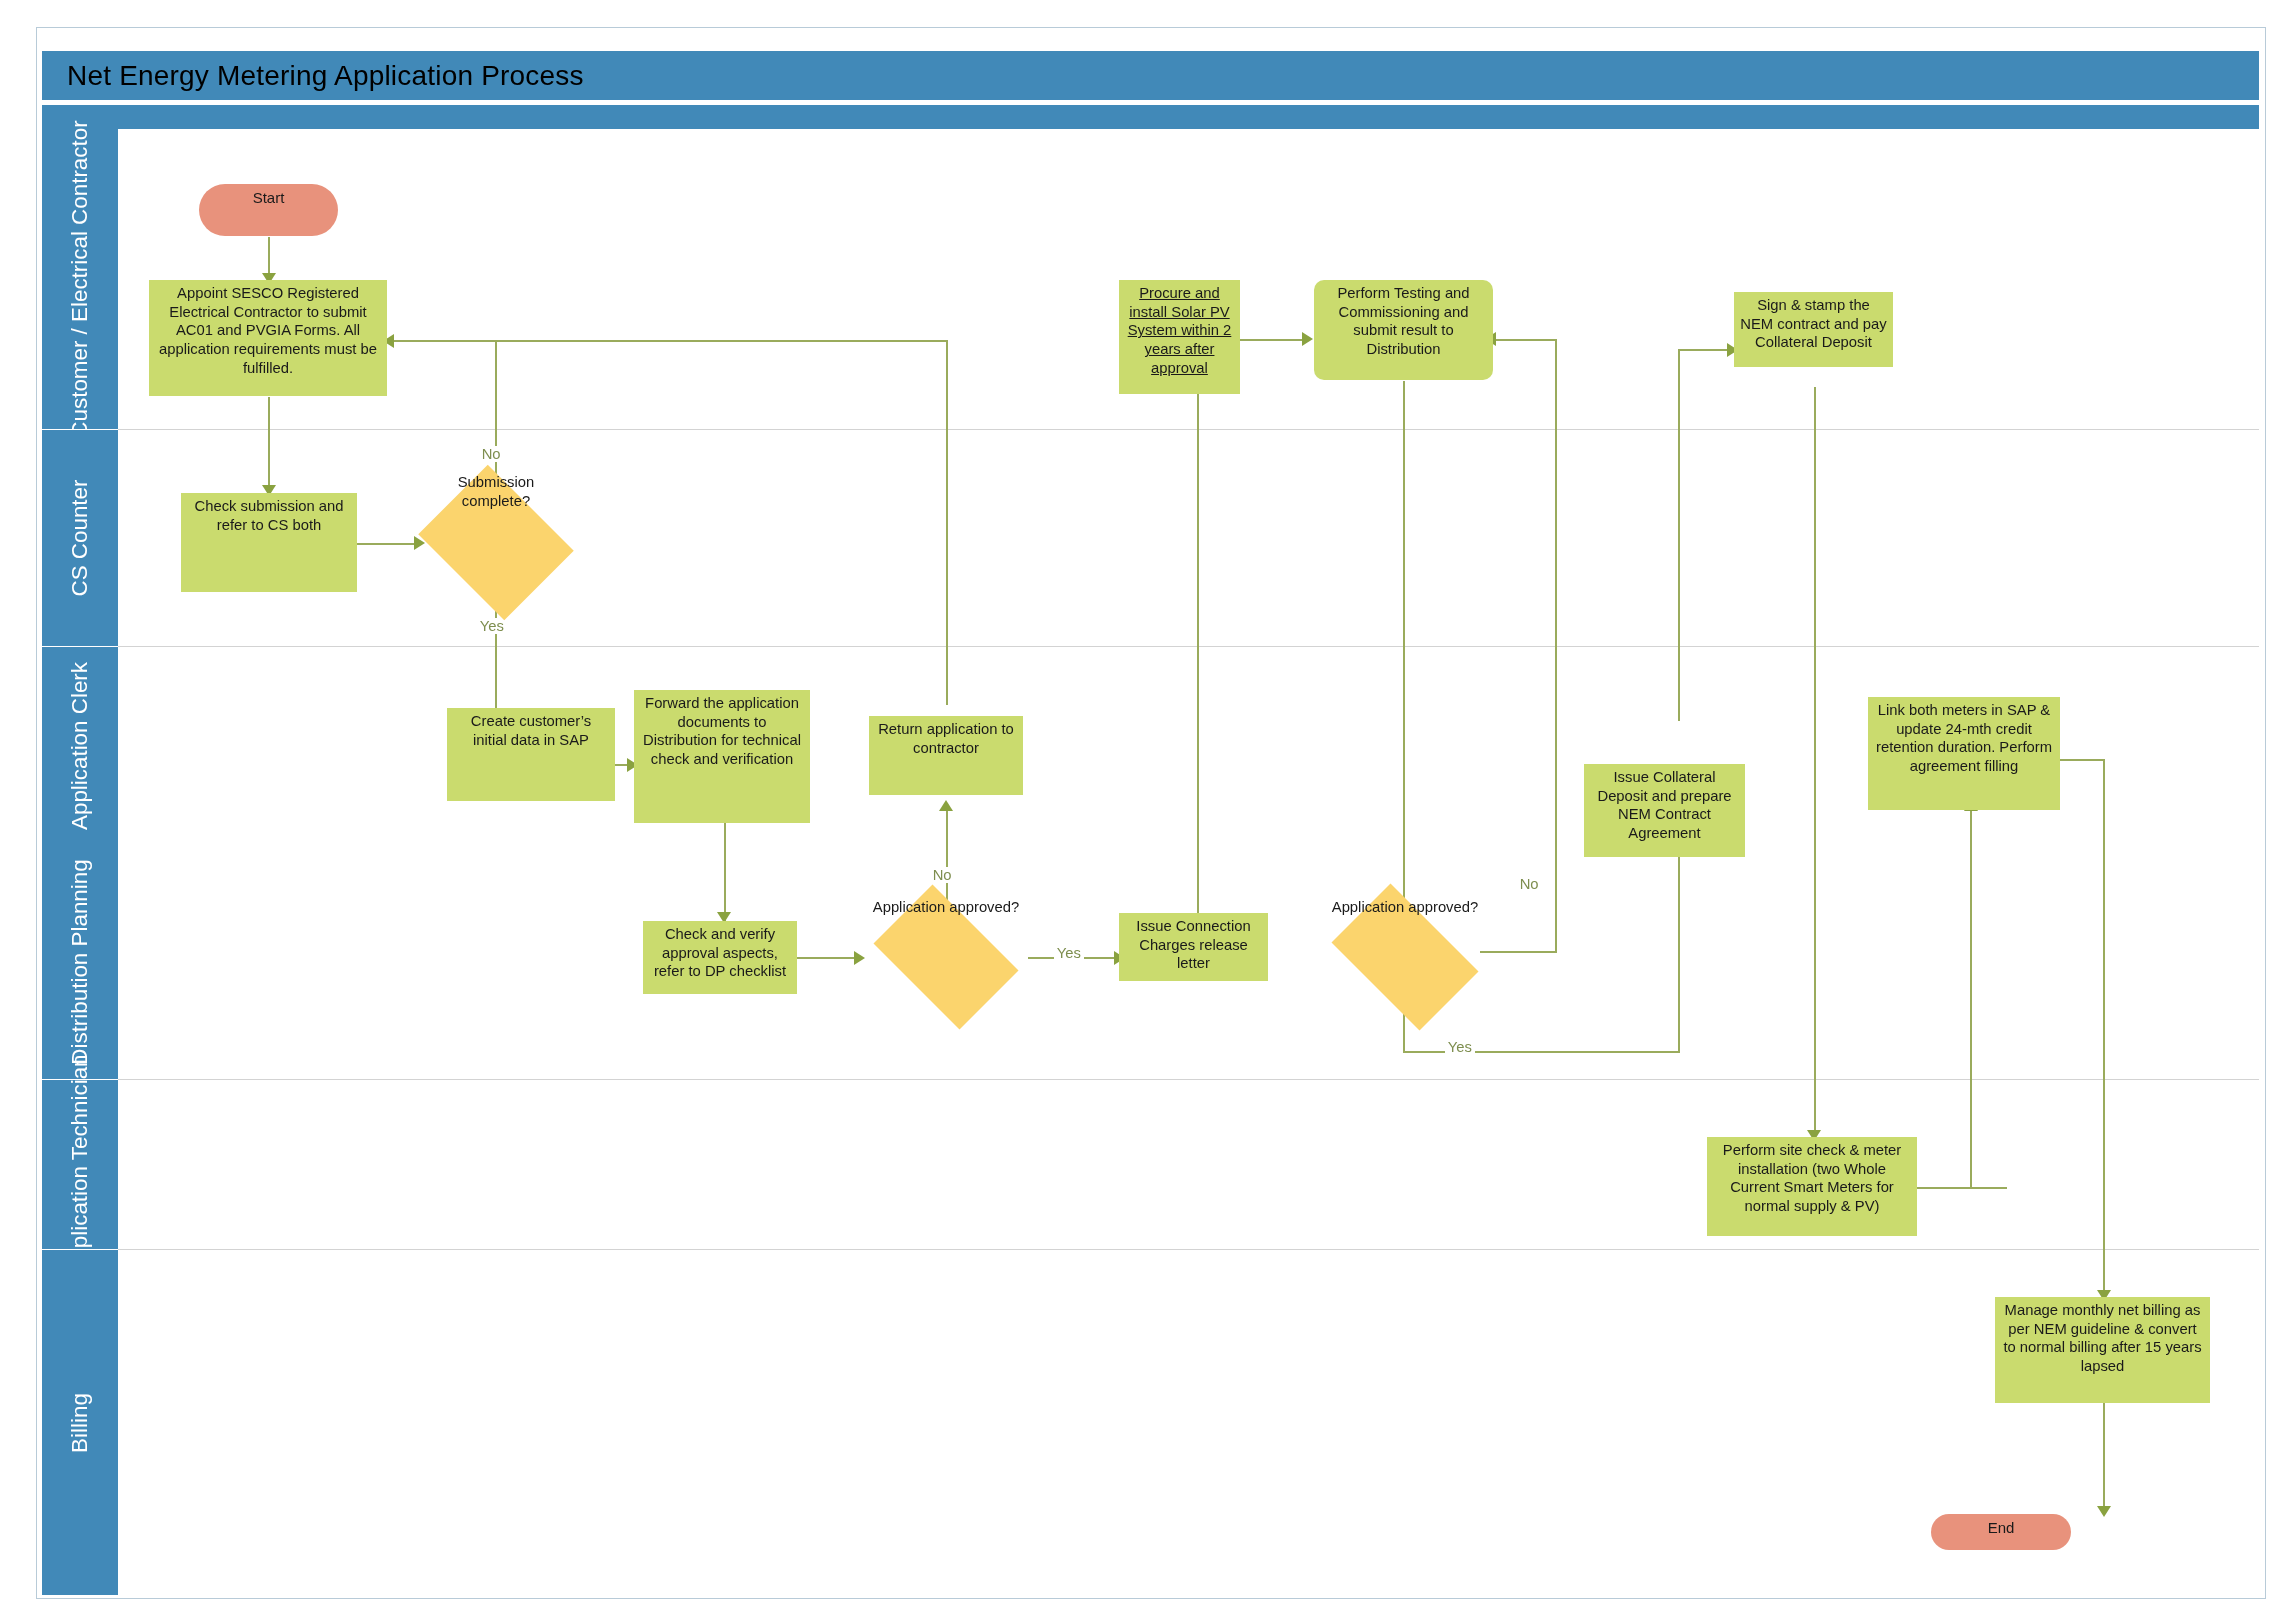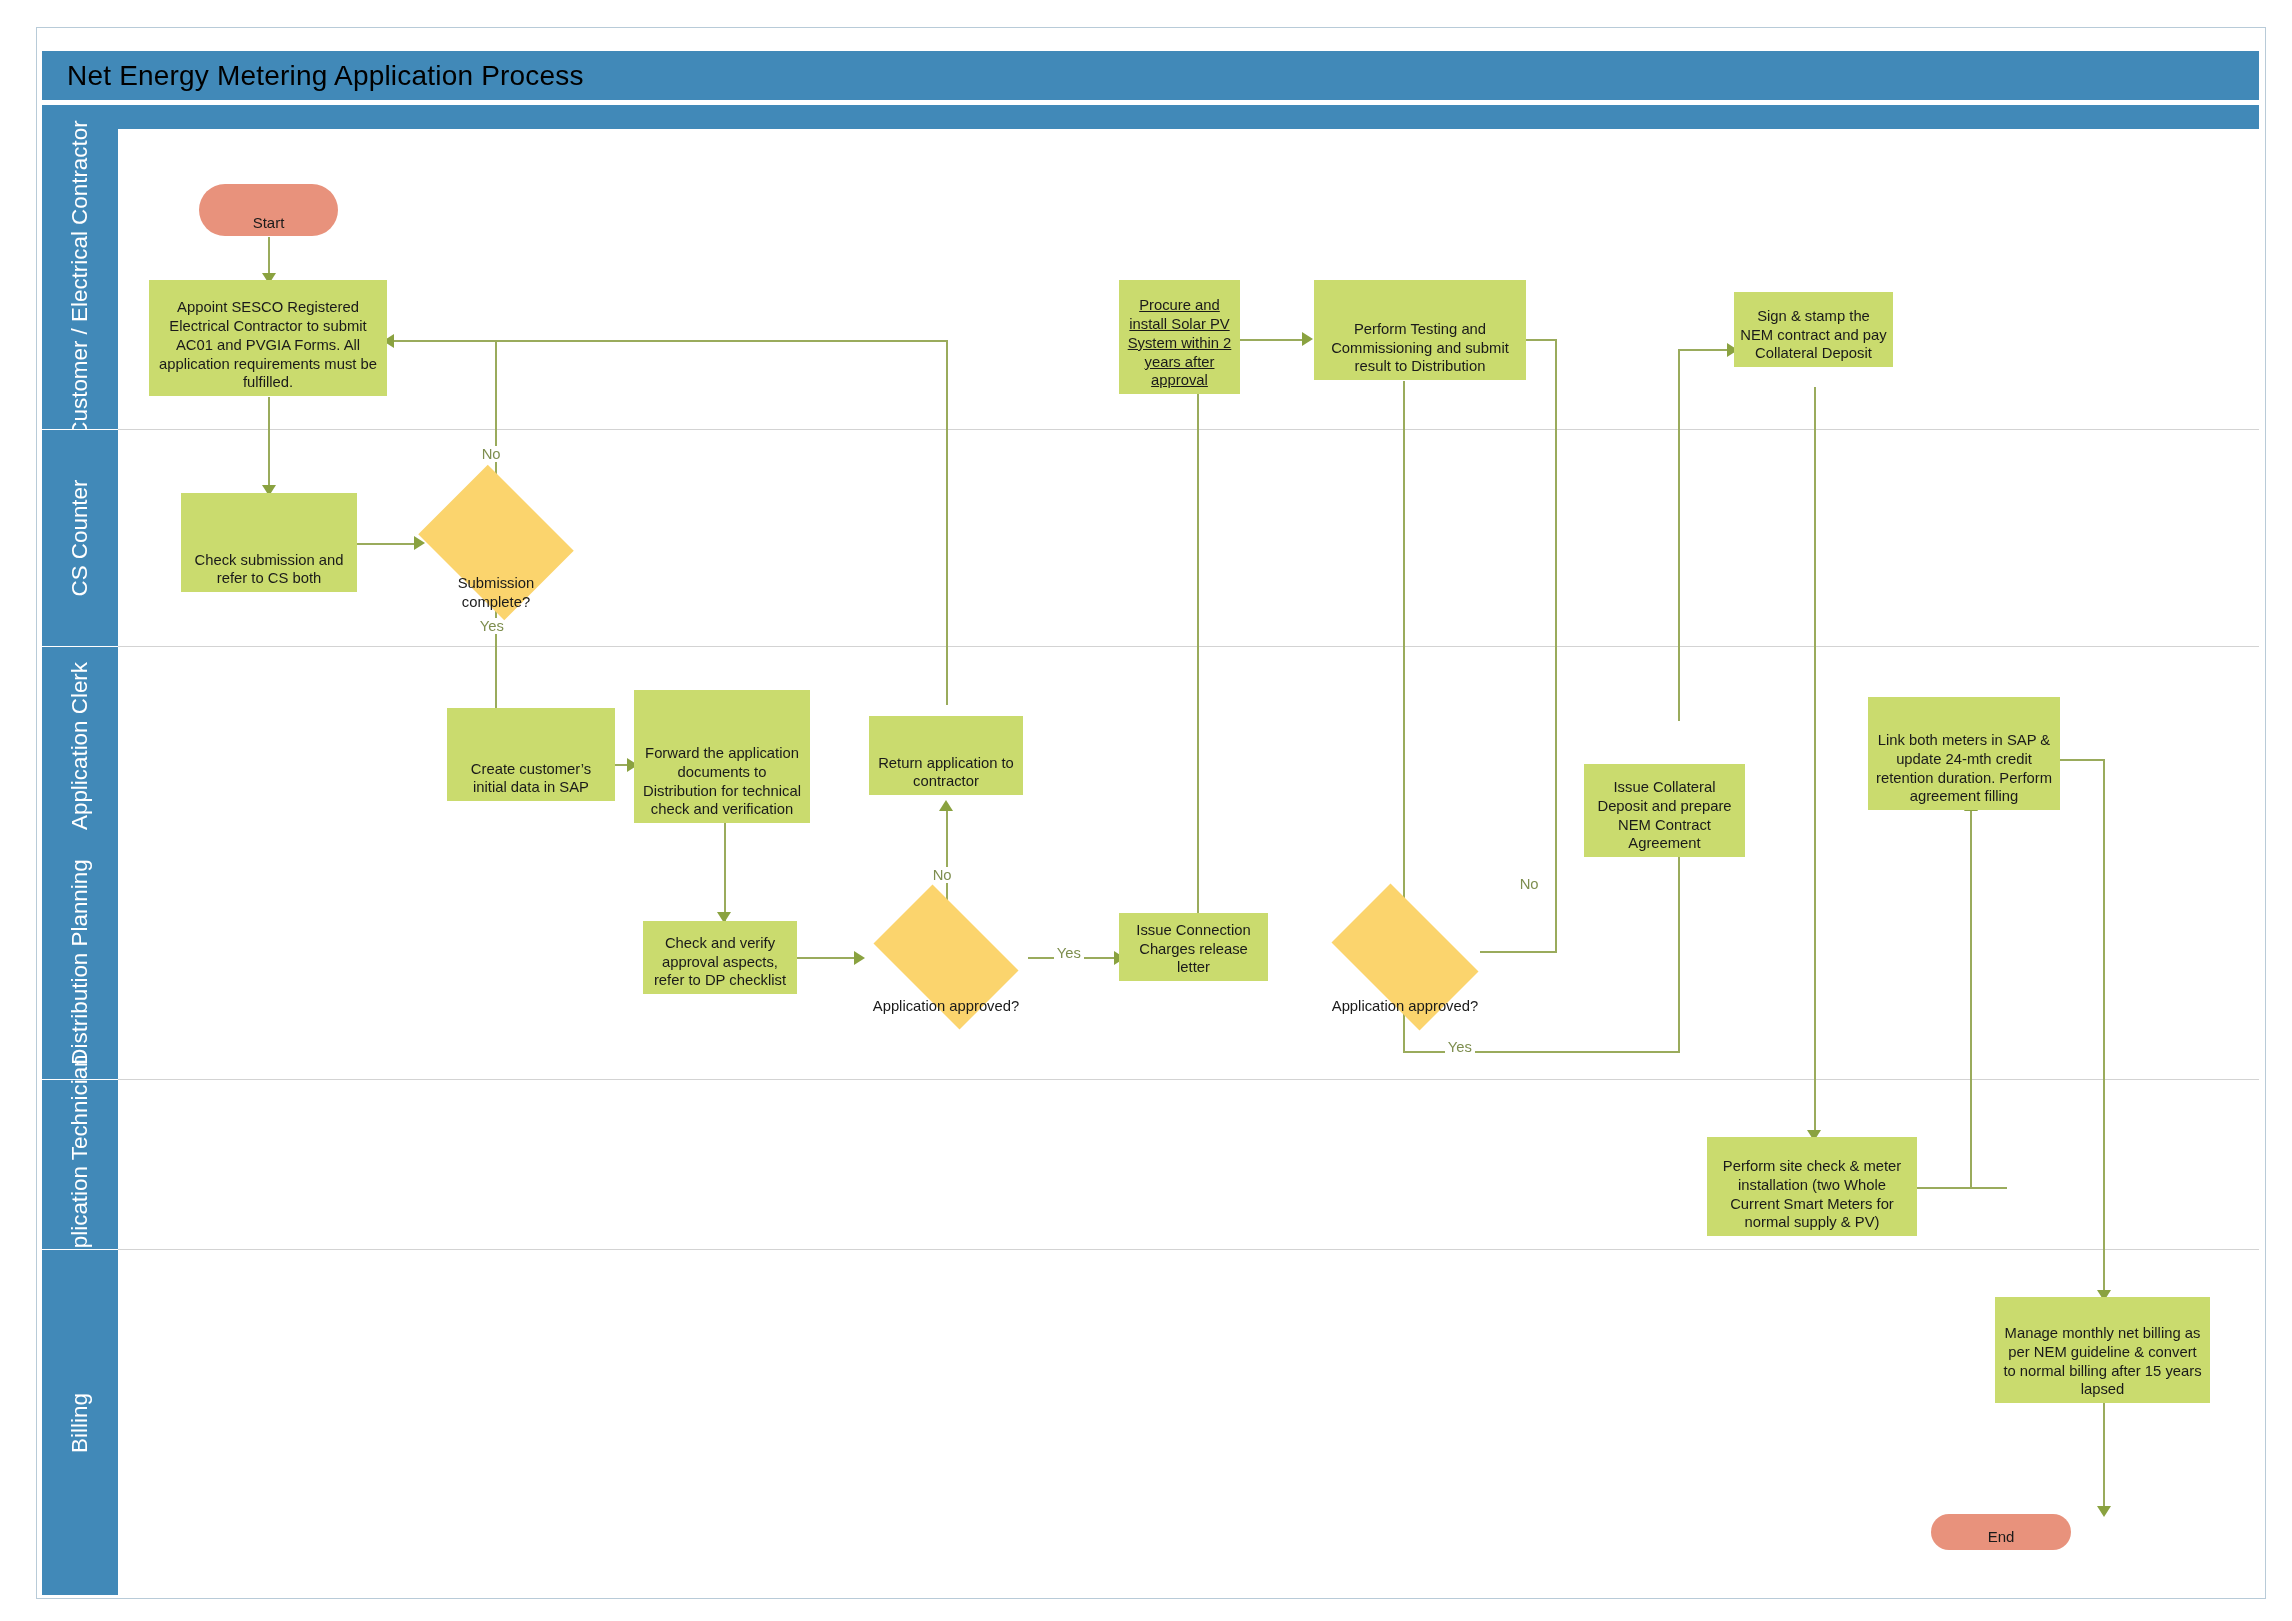--- a/index.html
+++ b/index.html
@@ -77,21 +77,21 @@
     box-sizing: border-box;
     border-bottom: 0.9px solid #d3d3d3;
   }
   .lane-body.last { border-bottom: none; }
 
   
   .node {
     position: absolute;
     box-sizing: border-box;
     display: flex;
-    align-items: flex-end;
+    align-items: flex-start;
     justify-content: center;
     text-align: center;
     color: #1a1a1a;
     font-size: 14.8px;
     line-height: 1.28;
     padding: 3.6px 5.4px;
   }
   .node.process {
     background: #cadb6e;
   }
@@ -278,21 +278,21 @@
   </div>
 
   <div class="node process" style="left:149px;top:280px;width:238px;height:116px;">
     <span>Appoint SESCO Registered Electrical Contractor to submit AC01 and PVGIA Forms. All application requirements must be fulfilled.</span>
   </div>
 
   <div class="node process" style="left:1119px;top:280px;width:121px;height:114px;text-decoration:underline;">
     <span>Procure and install Solar PV System within 2 years after approval</span>
   </div>
 
-  <div class="node process" style="left:1314px;top:280px;width:212px;height:100px;">
+  <div class="node process" style="left:1314px;top:280px;width:179px;height:100px;border-radius:10px;">
     <span>Perform Testing and Commissioning and submit result to Distribution</span>
   </div>
 
   <div class="node process" style="left:1734px;top:292px;width:159px;height:75px;">
     <span>Sign &amp; stamp the NEM contract and pay Collateral Deposit</span>
   </div>
 
   <div class="node process" style="left:181px;top:493px;width:176px;height:99px;">
     <span>Check submission and refer to CS both</span>
   </div>

